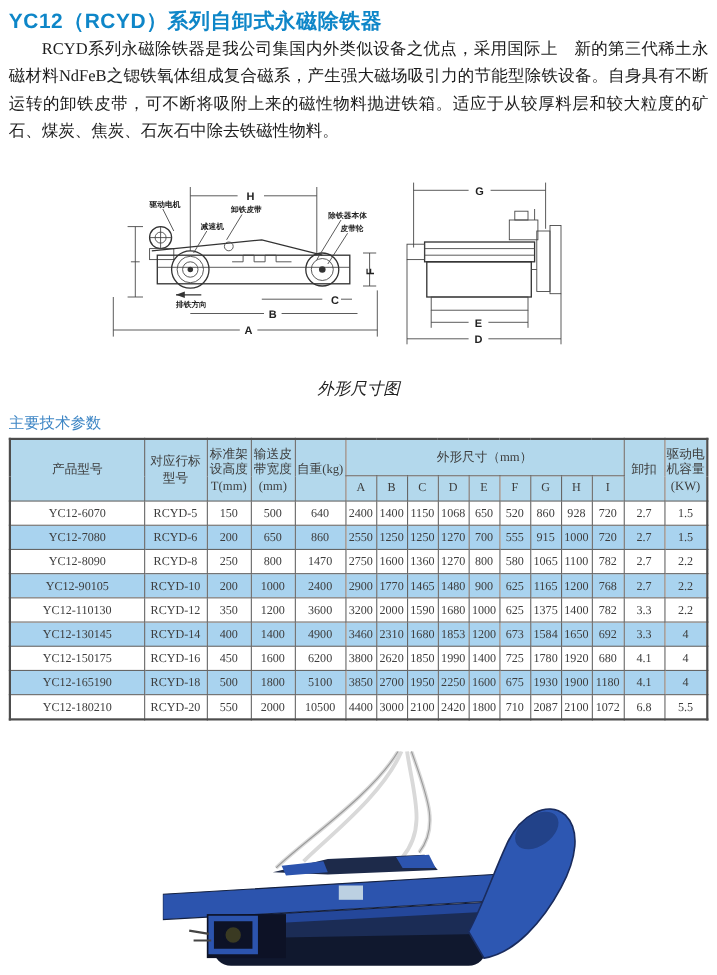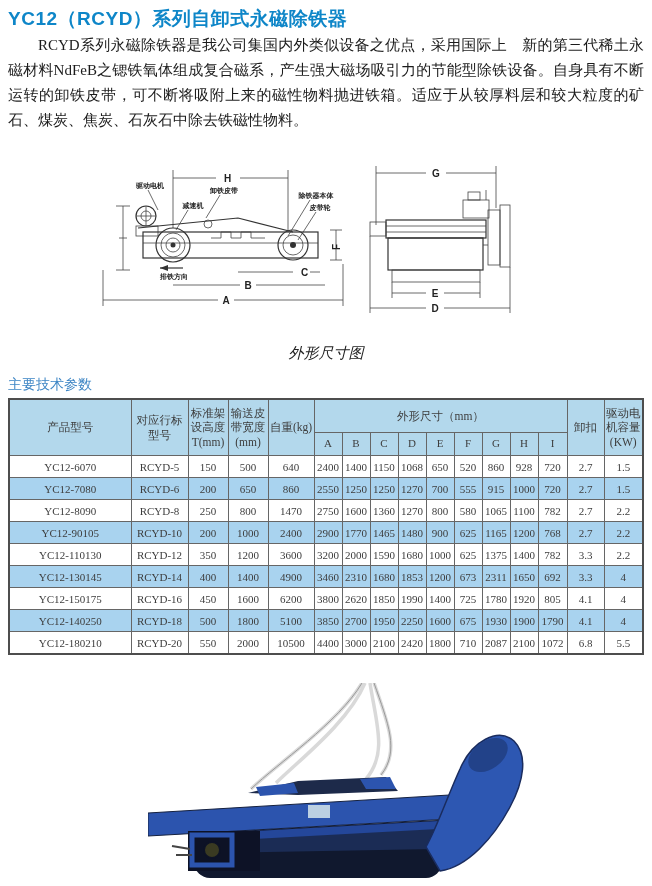--- a/index.html
+++ b/index.html
@@ -297,59 +297,59 @@
           <td>RCYD-14</td>
           <td>400</td>
           <td>1400</td>
           <td>4900</td>
           <td>3460</td>
           <td>2310</td>
           <td>1680</td>
           <td>1853</td>
           <td>1200</td>
           <td>673</td>
-          <td>2311</td>
+          <td>1584</td>
           <td>1650</td>
           <td>692</td>
           <td>3.3</td>
           <td>4</td>
         </tr>
         <tr>
           <td>YC12-150175</td>
           <td>RCYD-16</td>
           <td>450</td>
           <td>1600</td>
           <td>6200</td>
           <td>3800</td>
           <td>2620</td>
           <td>1850</td>
           <td>1990</td>
           <td>1400</td>
           <td>725</td>
           <td>1780</td>
           <td>1920</td>
-          <td>805</td>
+          <td>680</td>
           <td>4.1</td>
           <td>4</td>
         </tr>
         <tr class="alt">
-          <td>YC12-140250</td>
+          <td>YC12-165190</td>
           <td>RCYD-18</td>
           <td>500</td>
           <td>1800</td>
           <td>5100</td>
           <td>3850</td>
           <td>2700</td>
           <td>1950</td>
           <td>2250</td>
           <td>1600</td>
           <td>675</td>
           <td>1930</td>
           <td>1900</td>
-          <td>1790</td>
+          <td>1180</td>
           <td>4.1</td>
           <td>4</td>
         </tr>
         <tr>
           <td>YC12-180210</td>
           <td>RCYD-20</td>
           <td>550</td>
           <td>2000</td>
           <td>10500</td>
           <td>4400</td>

